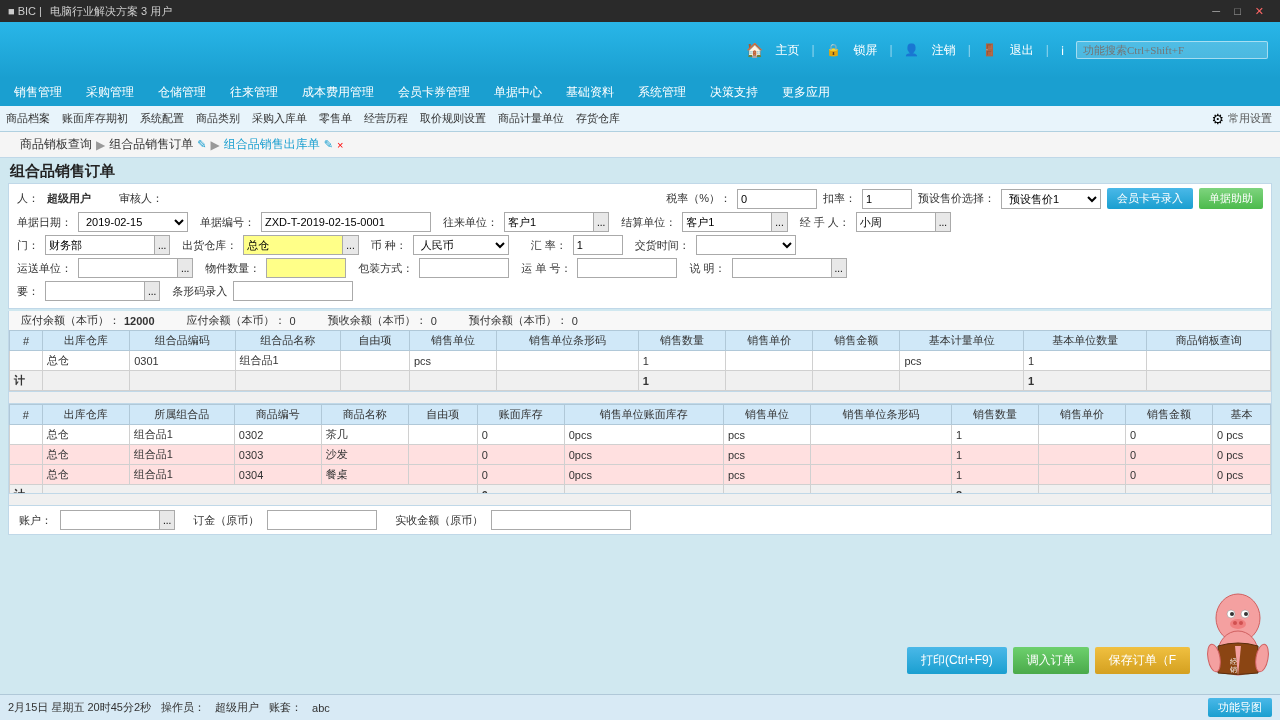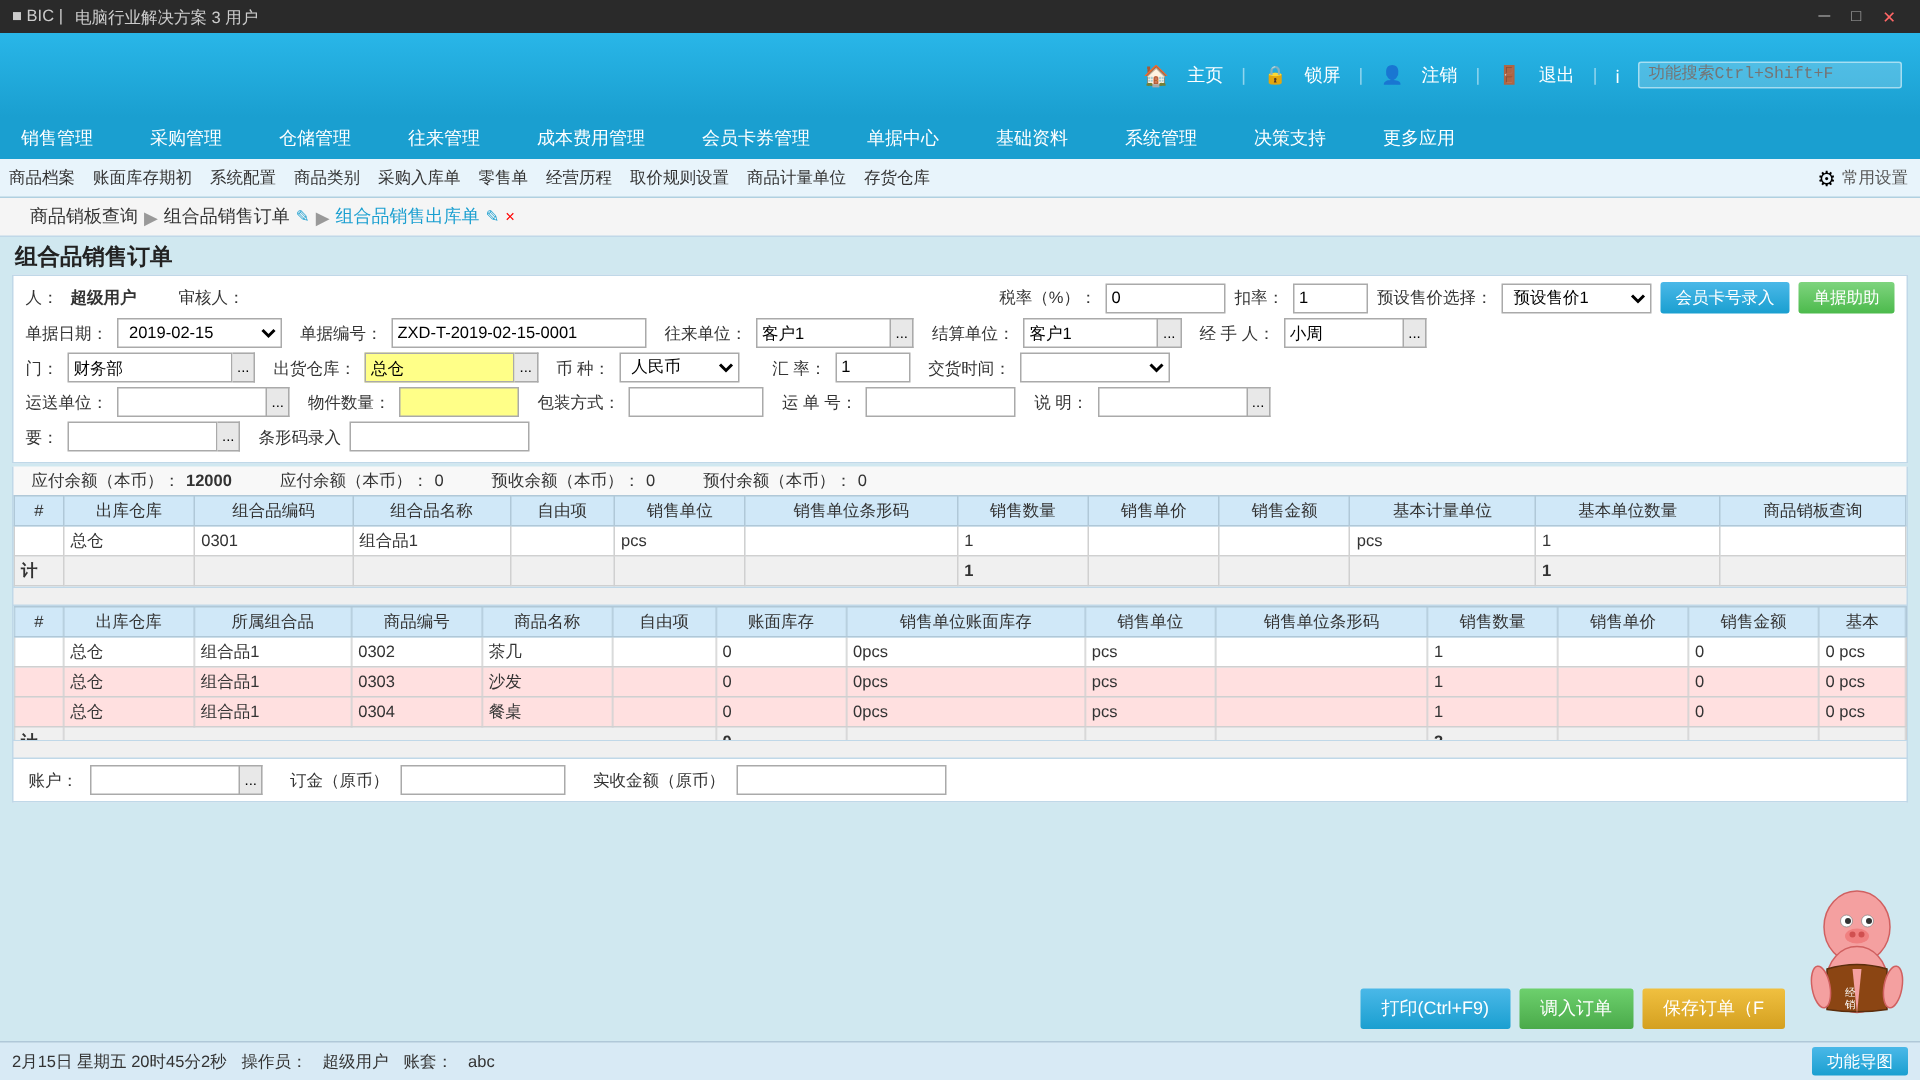--- a/index.html
+++ b/index.html
@@ -10,21 +10,21 @@
     #title-bar span { margin-right: 8px; }
 
     
     #app-header { background: linear-gradient(180deg, #29b6e8 0%, #1a9fd0 100%); height: 56px; display: flex; align-items: center; padding: 0 12px; position: relative; }
     #app-logo { color: white; font-size: 22px; font-weight: bold; letter-spacing: 2px; display: flex; align-items: center; }
     #header-right { position: absolute; right: 12px; top: 50%; transform: translateY(-50%); display: flex; align-items: center; gap: 12px; color: white; font-size: 12px; }
     #header-right a { color: white; text-decoration: none; cursor: pointer; }
     #header-right .sep { color: rgba(255,255,255,0.5); }
 
     
-    #main-nav { background: #1a9fd0; height: 30px; display: flex; align-items: center; padding: 0 8px; gap: 18px; }
+    #main-nav { background: #1a9fd0; height: 30px; display: flex; align-items: center; padding: 0 8px; gap: 4px; }
     .nav-item { color: white; font-size: 12px; padding: 4px 10px; cursor: pointer; border-radius: 2px; }
 
     
     #sub-nav { background: #e8f4fb; height: 28px; display: flex; align-items: center; padding: 0 8px; gap: 16px; border-bottom: 1px solid #b0d0e0; }
     .sub-nav-item { color: #333; font-size: 11px; cursor: pointer; }
 
     
     #breadcrumb { background: #f0f8ff; height: 26px; display: flex; align-items: center; padding: 0 8px; border-bottom: 1px solid #c0d8e8; gap: 4px; }
     .bc-item { color: #333; font-size: 12px; cursor: pointer; }
     .bc-item.active { color: #1a9fd0; }
@@ -106,21 +106,21 @@
     <span>🔒</span>
     <a>锁屏</a>
     <span class="sep">|</span>
     <span>👤</span>
     <a>注销</a>
     <span class="sep">|</span>
     <span>🚪</span>
     <a>退出</a>
     <span class="sep">|</span>
     <span>ℹ</span>
-    <input type="text" style="width: 176px; background: rgba(255, 255, 255, 0.2); border: 1px solid rgba(255, 255, 255, 0.5); color: white; padding: 2px 6px; font-size: 11px; border-radius: 2px; font-family: Liberation Mono, monospace;" placeholder="功能搜索Ctrl+Shift+F">
+    <input type="text" style="width: 192px; background: rgba(255, 255, 255, 0.2); border: 1px solid rgba(255, 255, 255, 0.5); color: white; padding: 2px 6px; font-size: 11px; border-radius: 2px; font-family: Liberation Serif, serif;" placeholder="功能搜索Ctrl+Shift+F">
   </div>
 </div>
 
 <div id="main-nav" style="background:#1a9fd0;height:28px;display:flex;align-items:center;padding:0 4px;">
   <span class="nav-item">销售管理</span>
   <span class="nav-item">采购管理</span>
   <span class="nav-item">仓储管理</span>
   <span class="nav-item">往来管理</span>
   <span class="nav-item">成本费用管理</span>
   <span class="nav-item">会员卡券管理</span>
@@ -216,21 +216,21 @@
     <div class="form-input-btn">
       <input type="text" class="form-input" value="财务部" style="width: 110px;">
       <button class="ellipsis-btn">...</button>
     </div>
     <span class="form-label" style="margin-left:6px;">出货仓库：</span>
     <div class="form-input-btn">
       <input type="text" class="form-input highlighted-input" value="总仓" style="width: 100px; background: rgb(255, 255, 136);">
       <button class="ellipsis-btn">...</button>
     </div>
     <span class="form-label" style="margin-left:6px;">币  种：</span>
-    <select class="select-input" style="width:80px;">
+    <select class="select-input" style="width:96px;">
       <option>人民币</option>
     </select>
     <span class="form-label" style="margin-left:16px;text-align:center;">汇    率：</span>
     <input type="text" class="form-input" value="1" style="width: 50px;">
     <span class="form-label" style="margin-left:6px;">交货时间：</span>
     <select class="select-input" style="width:100px;">
       <option></option>
     </select>
   </div>
 
@@ -436,21 +436,21 @@
   <div class="form-input-btn">
     <input type="text" class="form-input" value="" style="width: 100px;">
     <button class="ellipsis-btn">...</button>
   </div>
   <span class="form-label" style="margin-left:10px;">订金（原币）</span>
   <input type="text" class="form-input" value="" style="width: 110px;">
   <span class="form-label" style="margin-left:10px;">实收金额（原币）</span>
   <input type="text" class="form-input" value="" style="width: 140px;">
 </div>
 
-<div id="action-buttons" style="position:absolute;bottom:34px;right:90px;display:flex;gap:6px;align-items:center;">
+<div id="action-buttons" style="position:absolute;bottom:46px;right:90px;display:flex;gap:6px;align-items:center;">
   <button class="btn-print" style="background:linear-gradient(180deg,#4ab8e8,#1a9fd0);color:white;border:none;padding:5px 14px;font-size:12px;cursor:pointer;border-radius:2px;">打印(Ctrl+F9)</button>
   <button class="btn-import" style="background:linear-gradient(180deg,#6dd06d,#4aaa4a);color:white;border:none;padding:5px 14px;font-size:12px;cursor:pointer;border-radius:2px;">调入订单</button>
   <button class="btn-save" style="background:linear-gradient(180deg,#f0c040,#d4a020);color:white;border:none;padding:5px 14px;font-size:12px;cursor:pointer;border-radius:2px;">保存订单（F</button>
 </div>
 
 <div id="mascot" style="position:absolute;right:4px;bottom:36px;width:76px;height:96px;">
   <svg width="76" height="96" viewBox="0 0 76 96">
 
     <ellipse cx="38" cy="30" rx="22" ry="24" fill="#f4a0a0" stroke="#d06060" stroke-width="1"></ellipse>
     <circle cx="31" cy="26" r="4" fill="white" stroke="#888" stroke-width="0.5"></circle>

